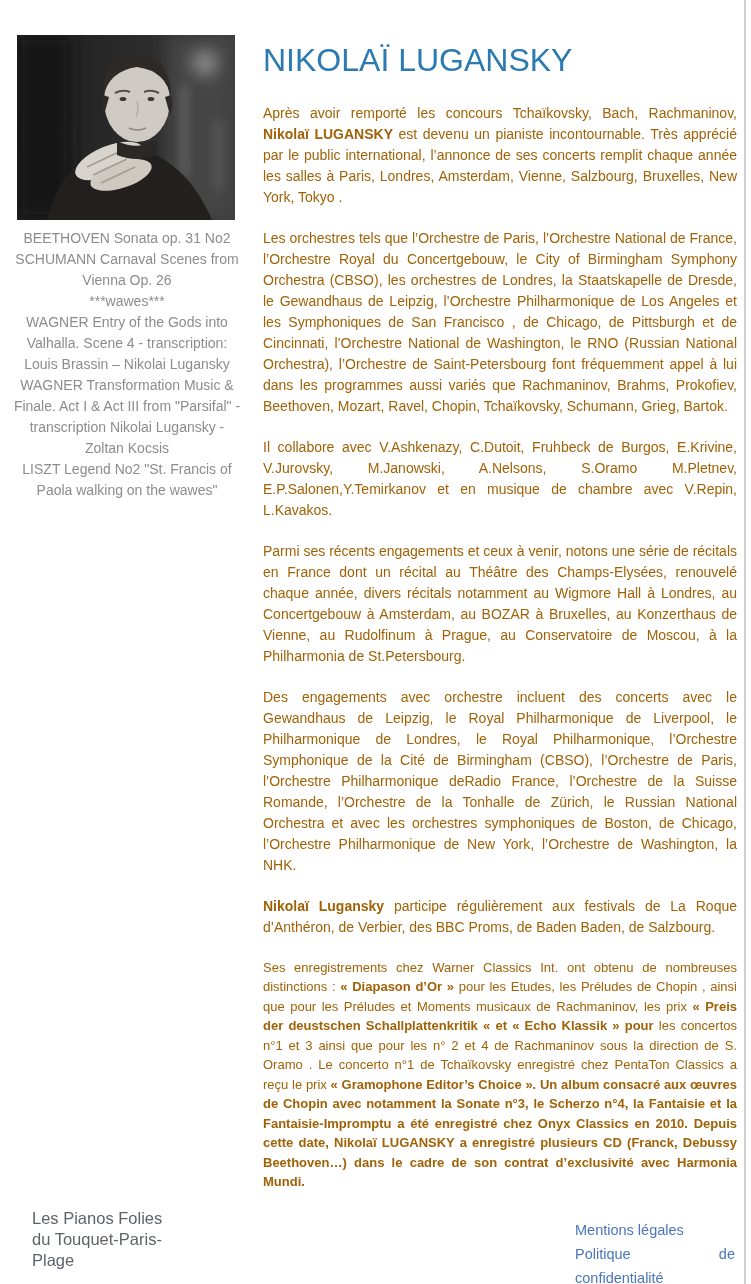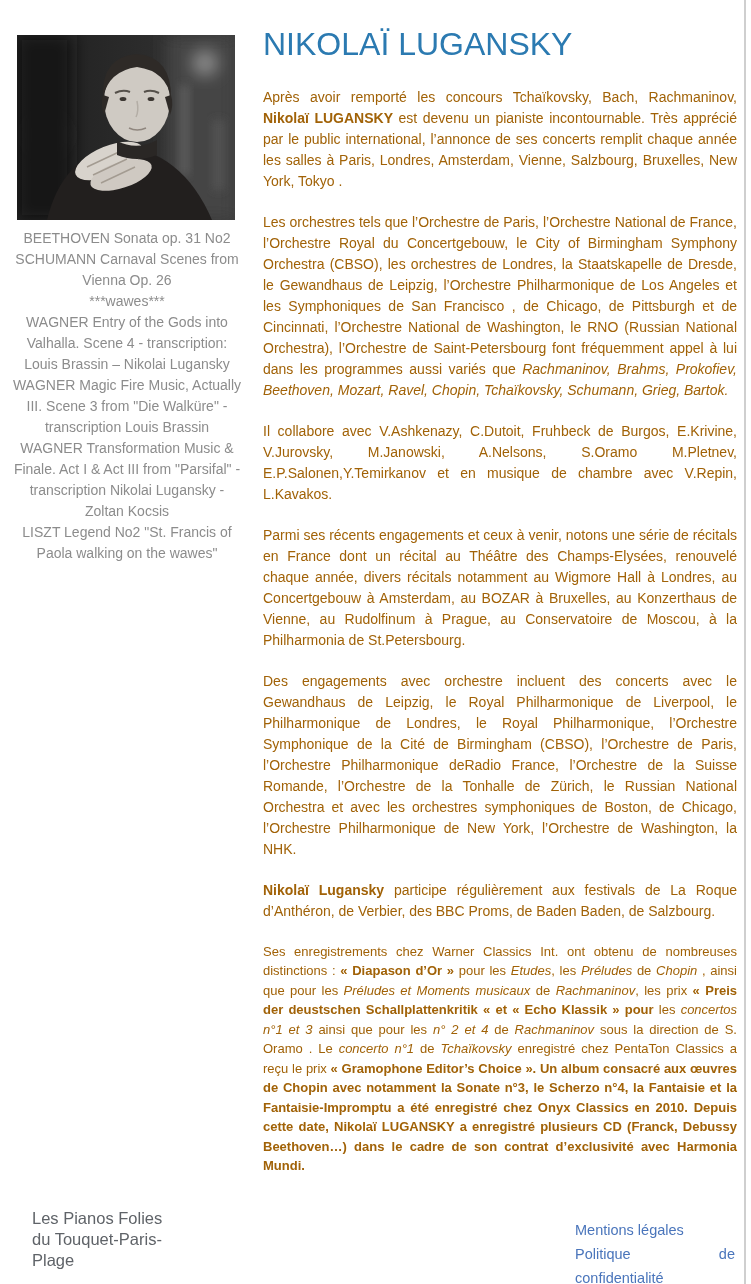--- a/index.html
+++ b/index.html
@@ -30,21 +30,21 @@
     width: 234px;
     text-align: center;
     color: #8c8c8c;
     font-size: 14px;
     line-height: 21px;
   }
   .program-item { margin: 0; }
   
   .main {
     position: absolute;
-    left: 263px; top: 0;
+    left: 263px; top: 16px;
     width: 474px;
   }
   .page-title {
     margin: 28px 0 25px 0;
     font-size: 32px;
     font-weight: 400;
     color: #2b7ab1;
     line-height: 1.05;
   }
   .bio {
@@ -52,21 +52,21 @@
     color: #a16207;
     font-size: 14px;
     line-height: 21px;
     text-align: justify;
   }
   .bio.small {
     font-size: 13px;
     line-height: 19.5px;
   }
   .seg-b { font-weight: bold; }
-  .seg-i { font-style: italic; }
+  .seg-i { }
   
   .footer-name {
     position: absolute;
     left: 14px; top: 1208px;
     width: 152px;
     font-size: 16.5px;
     line-height: 21px;
     color: #5f6368;
     margin-left: 18px;
   }
@@ -136,21 +136,20 @@
     </g>
 
     <path d="M 100 106 Q 120 116 140 105 L 140 120 Q 120 128 100 120 Z" fill="#2a2725"></path>
   </svg>
 
   <div class="program">
     <div class="program-item">BEETHOVEN Sonata op. 31 No2</div>
     <div class="program-item">SCHUMANN Carnaval Scenes from Vienna Op. 26</div>
     <div class="program-item">***wawes***</div>
     <div class="program-item">WAGNER Entry of the Gods into Valhalla. Scene 4 - transcription: Louis Brassin – Nikolai Lugansky</div>
-    <div class="program-item">WAGNER Magic Fire Music, Actually III. Scene 3 from "Die Walküre" - transcription Louis Brassin</div>
     <div class="program-item">WAGNER Transformation Music &amp; Finale. Act I &amp; Act III from "Parsifal" - transcription Nikolai Lugansky - Zoltan Kocsis</div>
     <div class="program-item">LISZT Legend No2 "St. Francis of Paola walking on the wawes"</div>
   </div>
 
   <div class="main">
     <h1 class="page-title">NIKOLAÏ LUGANSKY</h1>
     <p class="bio"><span>Après avoir remporté les concours Tchaïkovsky, Bach, Rachmaninov, </span><span class="seg-b">Nikolaï LUGANSKY</span><span> est devenu un pianiste incontournable. Très apprécié par le public international, l’annonce de ses concerts remplit chaque année les salles à Paris, Londres, Amsterdam, Vienne, Salzbourg, Bruxelles, New York, Tokyo .</span></p>
     <p class="bio"><span>Les orchestres tels que l’Orchestre de Paris, l’Orchestre National de France, l’Orchestre Royal du Concertgebouw, le City of Birmingham Symphony Orchestra (CBSO), les orchestres de Londres, la Staatskapelle de Dresde, le Gewandhaus de Leipzig, l’Orchestre Philharmonique de Los Angeles et les Symphoniques de San Francisco , de Chicago, de Pittsburgh et de Cincinnati, l’Orchestre National de Washington, le RNO (Russian National Orchestra), l’Orchestre de Saint-Petersbourg font fréquemment appel à lui dans les programmes aussi variés que </span><span class="seg-i">Rachmaninov, Brahms, Prokofiev, Beethoven, Mozart, Ravel, Chopin, Tchaïkovsky, Schumann, Grieg, Bartok.</span></p>
     <p class="bio"><span>Il collabore avec V.Ashkenazy, C.Dutoit, Fruhbeck de Burgos, E.Krivine, V.Jurovsky, M.Janowski, A.Nelsons, S.Oramo M.Pletnev, E.P.Salonen,Y.Temirkanov et en musique de chambre avec V.Repin, L.Kavakos.</span></p>
     <p class="bio"><span>Parmi ses récents engagements et ceux à venir, notons une série de récitals en France dont un récital au Théâtre des Champs-Elysées, renouvelé chaque année, divers récitals notamment au Wigmore Hall à Londres, au Concertgebouw à Amsterdam, au BOZAR à Bruxelles, au Konzerthaus de Vienne, au Rudolfinum à Prague, au Conservatoire de Moscou, à la Philharmonia de St.Petersbourg.</span></p>

